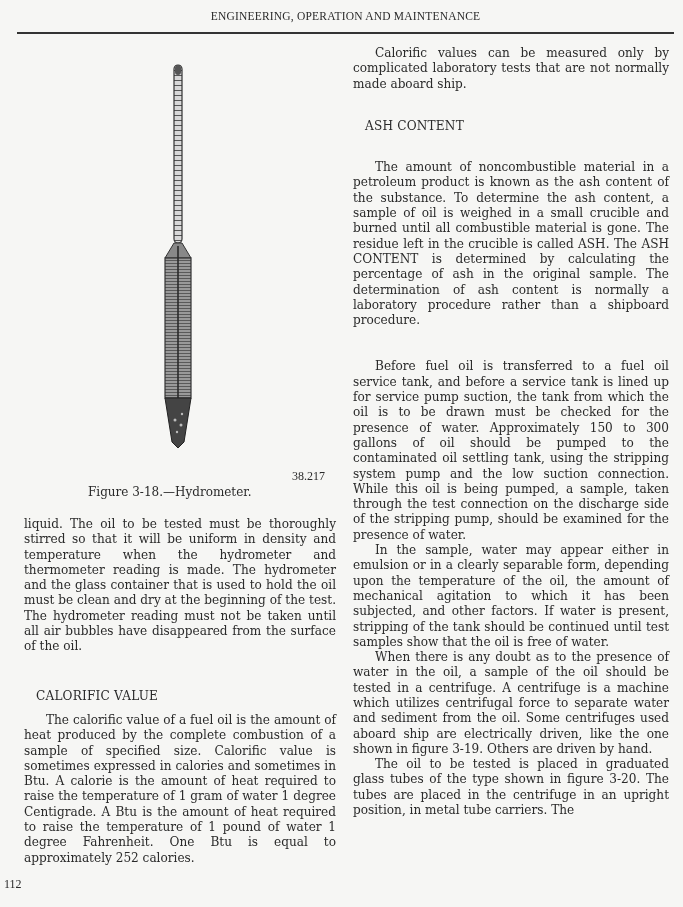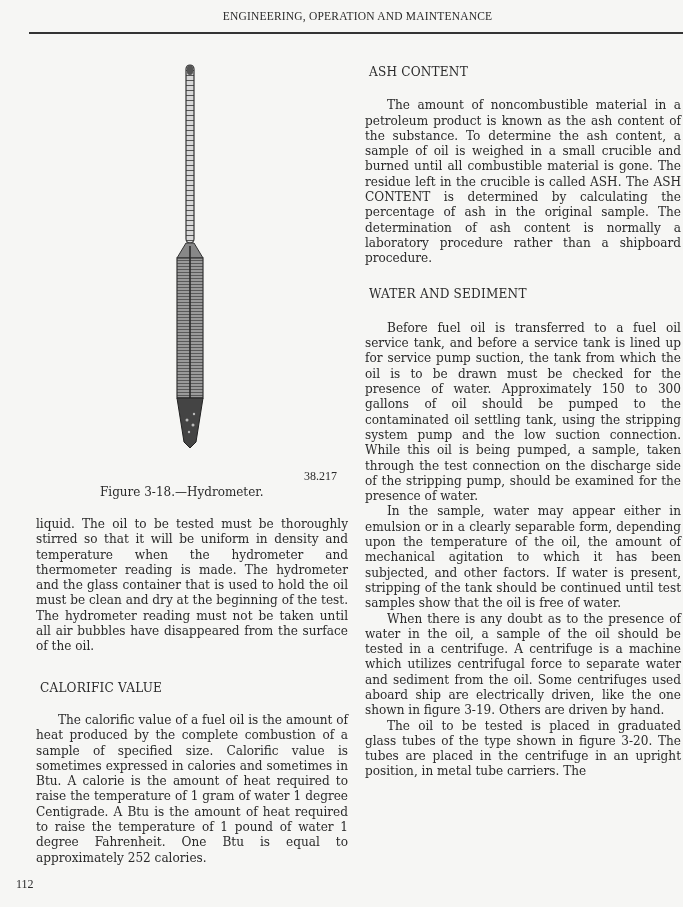--- a/index.html
+++ b/index.html
@@ -3,35 +3,35 @@
 <meta charset="utf-8">
 <style>
   html, body { margin: 0; padding: 0; }
   body {
     width: 683px; height: 907px; overflow: hidden;
     background: #f6f6f4;
     font-family: "DejaVu Serif", "Liberation Serif", serif;
     color: #2a2a2a;
     position: relative;
   }
-  .page { position: absolute; left: 16px; top: 0; width: 662px; height: 907px; }
+  .page { position: absolute; left: 4px; top: 0; width: 662px; height: 907px; }
   .running-head {
     position: absolute; top: 10px; left: 0; width: 683px;
     text-align: center; font-size: 11.5px; letter-spacing: 0.2px;
     font-family: "Liberation Serif", serif;
   }
   .head-rule {
     position: absolute; top: 32px; left: 13px; width: 657px; height: 2px; background: #333;
   }
   .col { position: absolute; font-size: 12.1px; line-height: 15.3px; text-align: justify; }
   .col-left { left: 20px; width: 312px; }
   .col-right { left: 349px; width: 316px; top: 46px; }
   .col p { margin: 0; text-indent: 22px; }
   .col p.noindent { text-indent: 0; }
-  .sec-head { margin: 4px; font-weight: normal; font-size: 12.1px; letter-spacing: 0.2px; }
+  .sec-head { margin: 12px; font-weight: normal; font-size: 12.1px; letter-spacing: 0.2px; }
   .figure { position: absolute; left: 20px; top: 50px; width: 312px; height: 420px; }
   .figure svg { position: absolute; left: 0; top: 0; }
   .fig-num {
     position: absolute; top: 469px; left: 288px; font-size: 12px;
     font-family: "Liberation Serif", serif;
   }
   .fig-caption {
     position: absolute; top: 485px; left: 84px; font-size: 12px;
   }
   .left-body { top: 517px; }
@@ -86,26 +86,26 @@
     <p class="noindent">liquid. The oil to be tested must be thoroughly stirred so that it will be uniform in density and temperature when the hydrometer and thermometer reading is made. The hydrometer and the glass container that is used to hold the oil must be clean and dry at the beginning of the test. The hydrometer reading must not be taken until all air bubbles have disappeared from the surface of the oil.</p>
   </div>
 
   <h3 class="sec-head calorific-head">CALORIFIC VALUE</h3>
 
   <div class="col col-left calorific-body">
     <p>The calorific value of a fuel oil is the amount of heat produced by the complete combustion of a sample of specified size. Calorific value is sometimes expressed in calories and sometimes in Btu. A calorie is the amount of heat required to raise the temperature of 1 gram of water 1 degree Centigrade. A Btu is the amount of heat required to raise the temperature of 1 pound of water 1 degree Fahrenheit. One Btu is equal to approximately 252 calories.</p>
   </div>
 
   <div class="col col-right">
+    <p>Calorific values can be measured only by complicated laboratory tests that are not normally made aboard ship.</p>
     <div style="height:15px"></div>
     <h3 class="sec-head">ASH CONTENT</h3>
     <div style="height:14px"></div>
     <p>The amount of noncombustible material in a petroleum product is known as the ash content of the substance. To determine the ash content, a sample of oil is weighed in a small crucible and burned until all combustible material is gone. The residue left in the crucible is called ASH. The ASH CONTENT is determined by calculating the percentage of ash in the original sample. The determination of ash content is normally a laboratory procedure rather than a shipboard procedure.</p>
     <div style="height:16px"></div>
-    <h3 class="sec-head">WATER AND SEDIMENT</h3>
     <div style="height:15px"></div>
     <p>Before fuel oil is transferred to a fuel oil service tank, and before a service tank is lined up for service pump suction, the tank from which the oil is to be drawn must be checked for the presence of water. Approximately 150 to 300 gallons of oil should be pumped to the contaminated oil settling tank, using the stripping system pump and the low suction connection. While this oil is being pumped, a sample, taken through the test connection on the discharge side of the stripping pump, should be examined for the presence of water.</p>
     <p>In the sample, water may appear either in emulsion or in a clearly separable form, depending upon the temperature of the oil, the amount of mechanical agitation to which it has been subjected, and other factors. If water is present, stripping of the tank should be continued until test samples show that the oil is free of water.</p>
     <p>When there is any doubt as to the presence of water in the oil, a sample of the oil should be tested in a centrifuge. A centrifuge is a machine which utilizes centrifugal force to separate water and sediment from the oil. Some centrifuges used aboard ship are electrically driven, like the one shown in figure 3-19. Others are driven by hand.</p>
     <p>The oil to be tested is placed in graduated glass tubes of the type shown in figure 3-20. The tubes are placed in the centrifuge in an upright position, in metal tube carriers. The</p>
   </div>
 
   <div class="page-number">112</div>
 </div>
 

